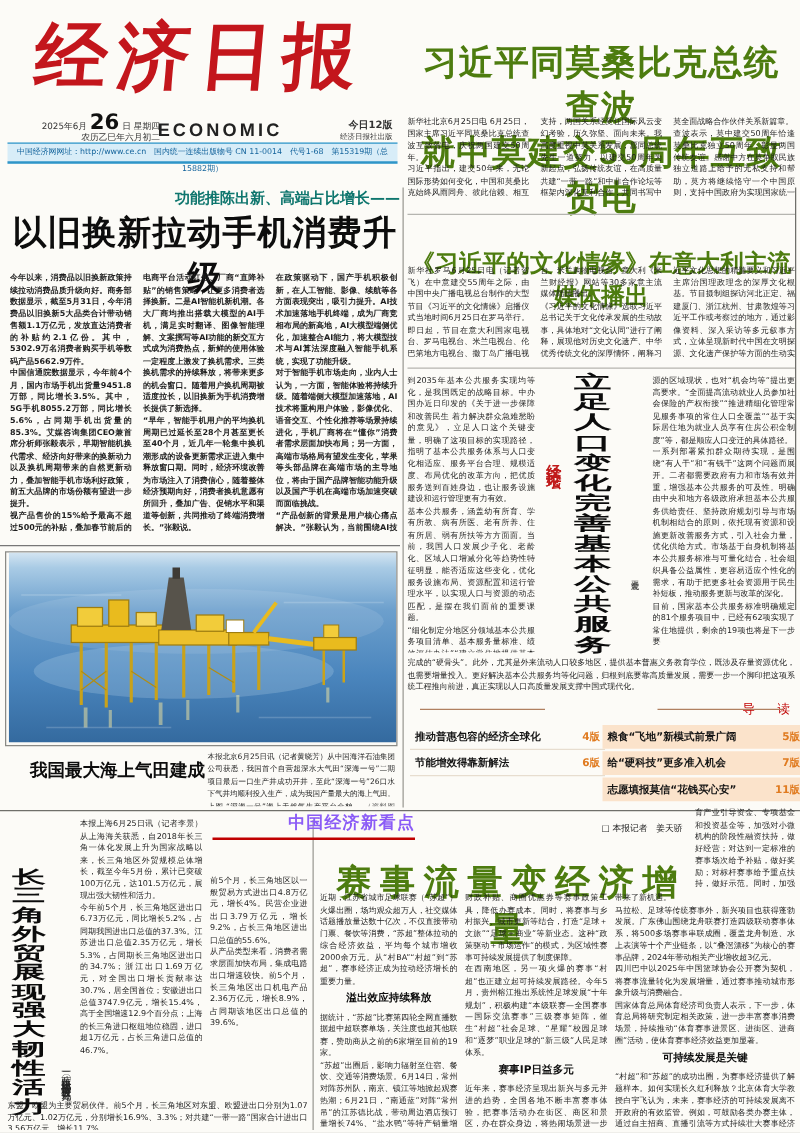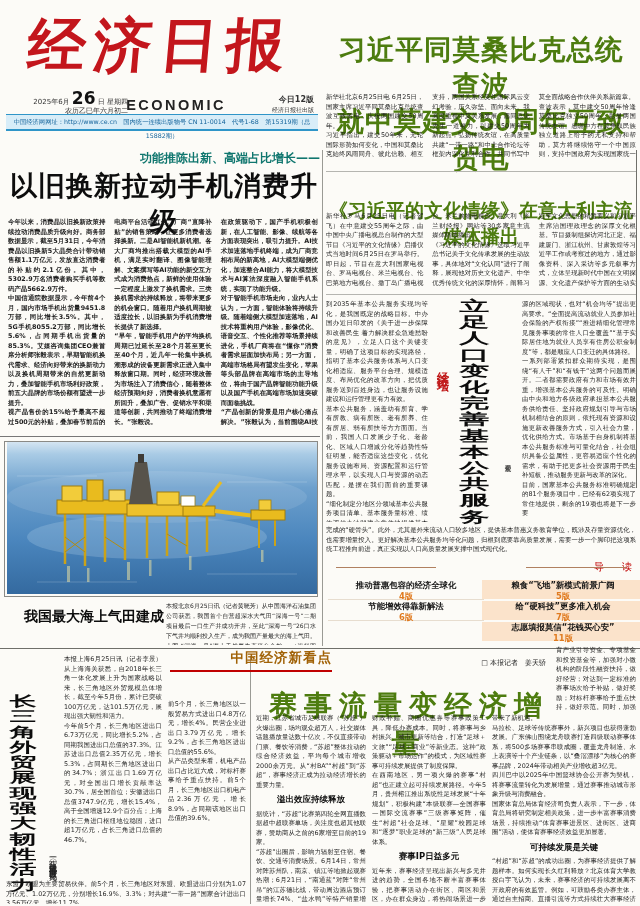--- a/index.html
+++ b/index.html
@@ -38,30 +38,30 @@
   .vchars span{display:block;font-weight:800;color:#0c0c0c;font-family:"Liberation Sans",sans-serif;}
   .forum-head span{font-size:14.5px;line-height:16.2px;transform:scaleX(2.05);}
   .delta-head span{font-size:14px;line-height:15.3px;transform:scaleX(1.9);}
   .v-sub{writing-mode:vertical-rl;text-orientation:upright;font-size:8px;color:#222;letter-spacing:1px;
     font-family:"DejaVu Serif",serif;}
   .v-author{writing-mode:vertical-rl;text-orientation:upright;font-size:6.5px;color:#333;}
   
   .guide-title{left:326px;top:560px;width:310px;text-align:right;font-size:10px;font-weight:400;color:#c00000;letter-spacing:4px;}
   .guide-line{position:absolute;top:567px;height:1px;background:#b08060;width:100px;}
   .guide-item{position:absolute;height:19px;display:flex;align-items:center;justify-content:space-between;
-    font-size:8.4px;font-weight:700;color:#151515;padding:0 4px;flex-direction:column;}
+    font-size:8.4px;font-weight:700;color:#151515;padding:0 4px;}
   .guide-item .pg{color:#e07b20;font-weight:700;font-size:8.4px;white-space:nowrap;}
   .g-right{background:#fbe3cb;}
   .g-left{border-bottom:1px solid #e7ddcf;}
   
   .cap-title{left:14px;top:608px;width:150px;font-size:14px;font-weight:800;
     font-family:"Liberation Sans",sans-serif;color:#0d0d0d;}
   .cap-text{left:166px;top:601px;width:150px;height:44px;font-size:6px;line-height:10px;}
   
-  .sports-label{left:170px;top:649px;width:162px;font-size:13.5px;font-weight:800;color:#a16207;
+  .sports-label{left:170px;top:649px;width:162px;font-size:13.5px;font-weight:800;color:#8b5cf6;
     border-bottom:2px solid #c00000;padding-bottom:3px;letter-spacing:1px;}
   .sports-byline{left:416px;top:658px;width:130px;font-size:7px;color:#222;}
   .sports-head{left:254px;top:667px;width:310px;font-size:28px;letter-spacing:7px;}
 </style>
 </head>
 <body>
 
 <div id="page">
 
   <div class="abs masthead-title">经济日报</div>
@@ -258,21 +258,21 @@
       <span>活</span>
       <span>力</span>
     </div>
   <div class="abs v-sub" style="left:46px;top:698px;height:170px;">二〇一八年以来规模累计突破百万亿元</div>
   <div class="abs body-col" style="left:64px;top:655px;width:98px;height:220px;">
     <span>本报上海6月25日讯（记者李景）从上海海关获悉，自2018年长三角一体化发展上升为国家战略以来，长三角地区外贸规模总体增长，截至今年5月份，累计已突破100万亿元，达101.5万亿元，展现出强大韧性和活力。
 今年前5个月，长三角地区进出口6.73万亿元，同比增长5.2%，占同期我国进出口总值的37.3%。江苏进出口总值2.35万亿元，增长5.3%，占同期长三角地区进出口的34.7%；浙江出口1.69万亿元，对全国出口增长贡献率达30.7%，居全国首位；安徽进出口总值3747.9亿元，增长15.4%，高于全国增速12.9个百分点；上海的长三角进口枢纽地位稳固，进口超1万亿元，占长三角进口总值的46.7%。</span>
   </div>
   <div class="abs body-col" style="left:168px;top:700px;width:78px;height:175px;">
     <span>前5个月，长三角地区以一般贸易方式进出口4.8万亿元，增长4%。民营企业进出口3.79万亿元，增长9.2%，占长三角地区进出口总值的55.6%。
-从产品类型来看，机电产品出口占比近六成，对标杆赛事给予重点扶持。前5个月，长三角地区出口机电产品2.36万亿元，增长8.9%，占同期该地区出口总值的39.6%。</span>
+从产品类型来看，消费者需求层面加快布局，集成电路出口增速较快。前5个月，长三角地区出口机电产品2.36万亿元，增长8.9%，占同期该地区出口总值的39.6%。</span>
   </div>
   <div class="abs body-col" style="left:6px;top:880px;width:240px;height:24px;">
     <span>东盟、欧盟为主要贸易伙伴。前5个月，长三角地区对东盟、欧盟进出口分别为1.07万亿元、1.02万亿元，分别增长16.9%、3.3%；对共建“一带一路”国家合计进出口3.56万亿元，增长11.7%。</span>
   </div>
 
   <div class="abs sports-label">中国经济新看点</div>
   <div class="abs sports-byline">□ 本报记者　姜天骄</div>
   <div class="abs headline-xl sports-head">赛事流量变经济增量</div>
   <div class="abs body-col" style="left:556px;top:646px;width:80px;height:64px;">
     <span>育产业引导资金、专项基金和投资基金等，加强对小微机构的阶段性融资扶持，做好经营；对达到一定标准的赛事场次给予补贴，做好奖励；对标杆赛事给予重点扶持，做好示范。同时，加强安全监管能力建设，进一步明确相关部门、行业协会和第三方评价机构在赛事监管中的职能定位，促进监管工具数字化、多样化应用，不断完善体育赛事市场信誉体系与监管机制，助力赛事经济健康有序发展。</span>

